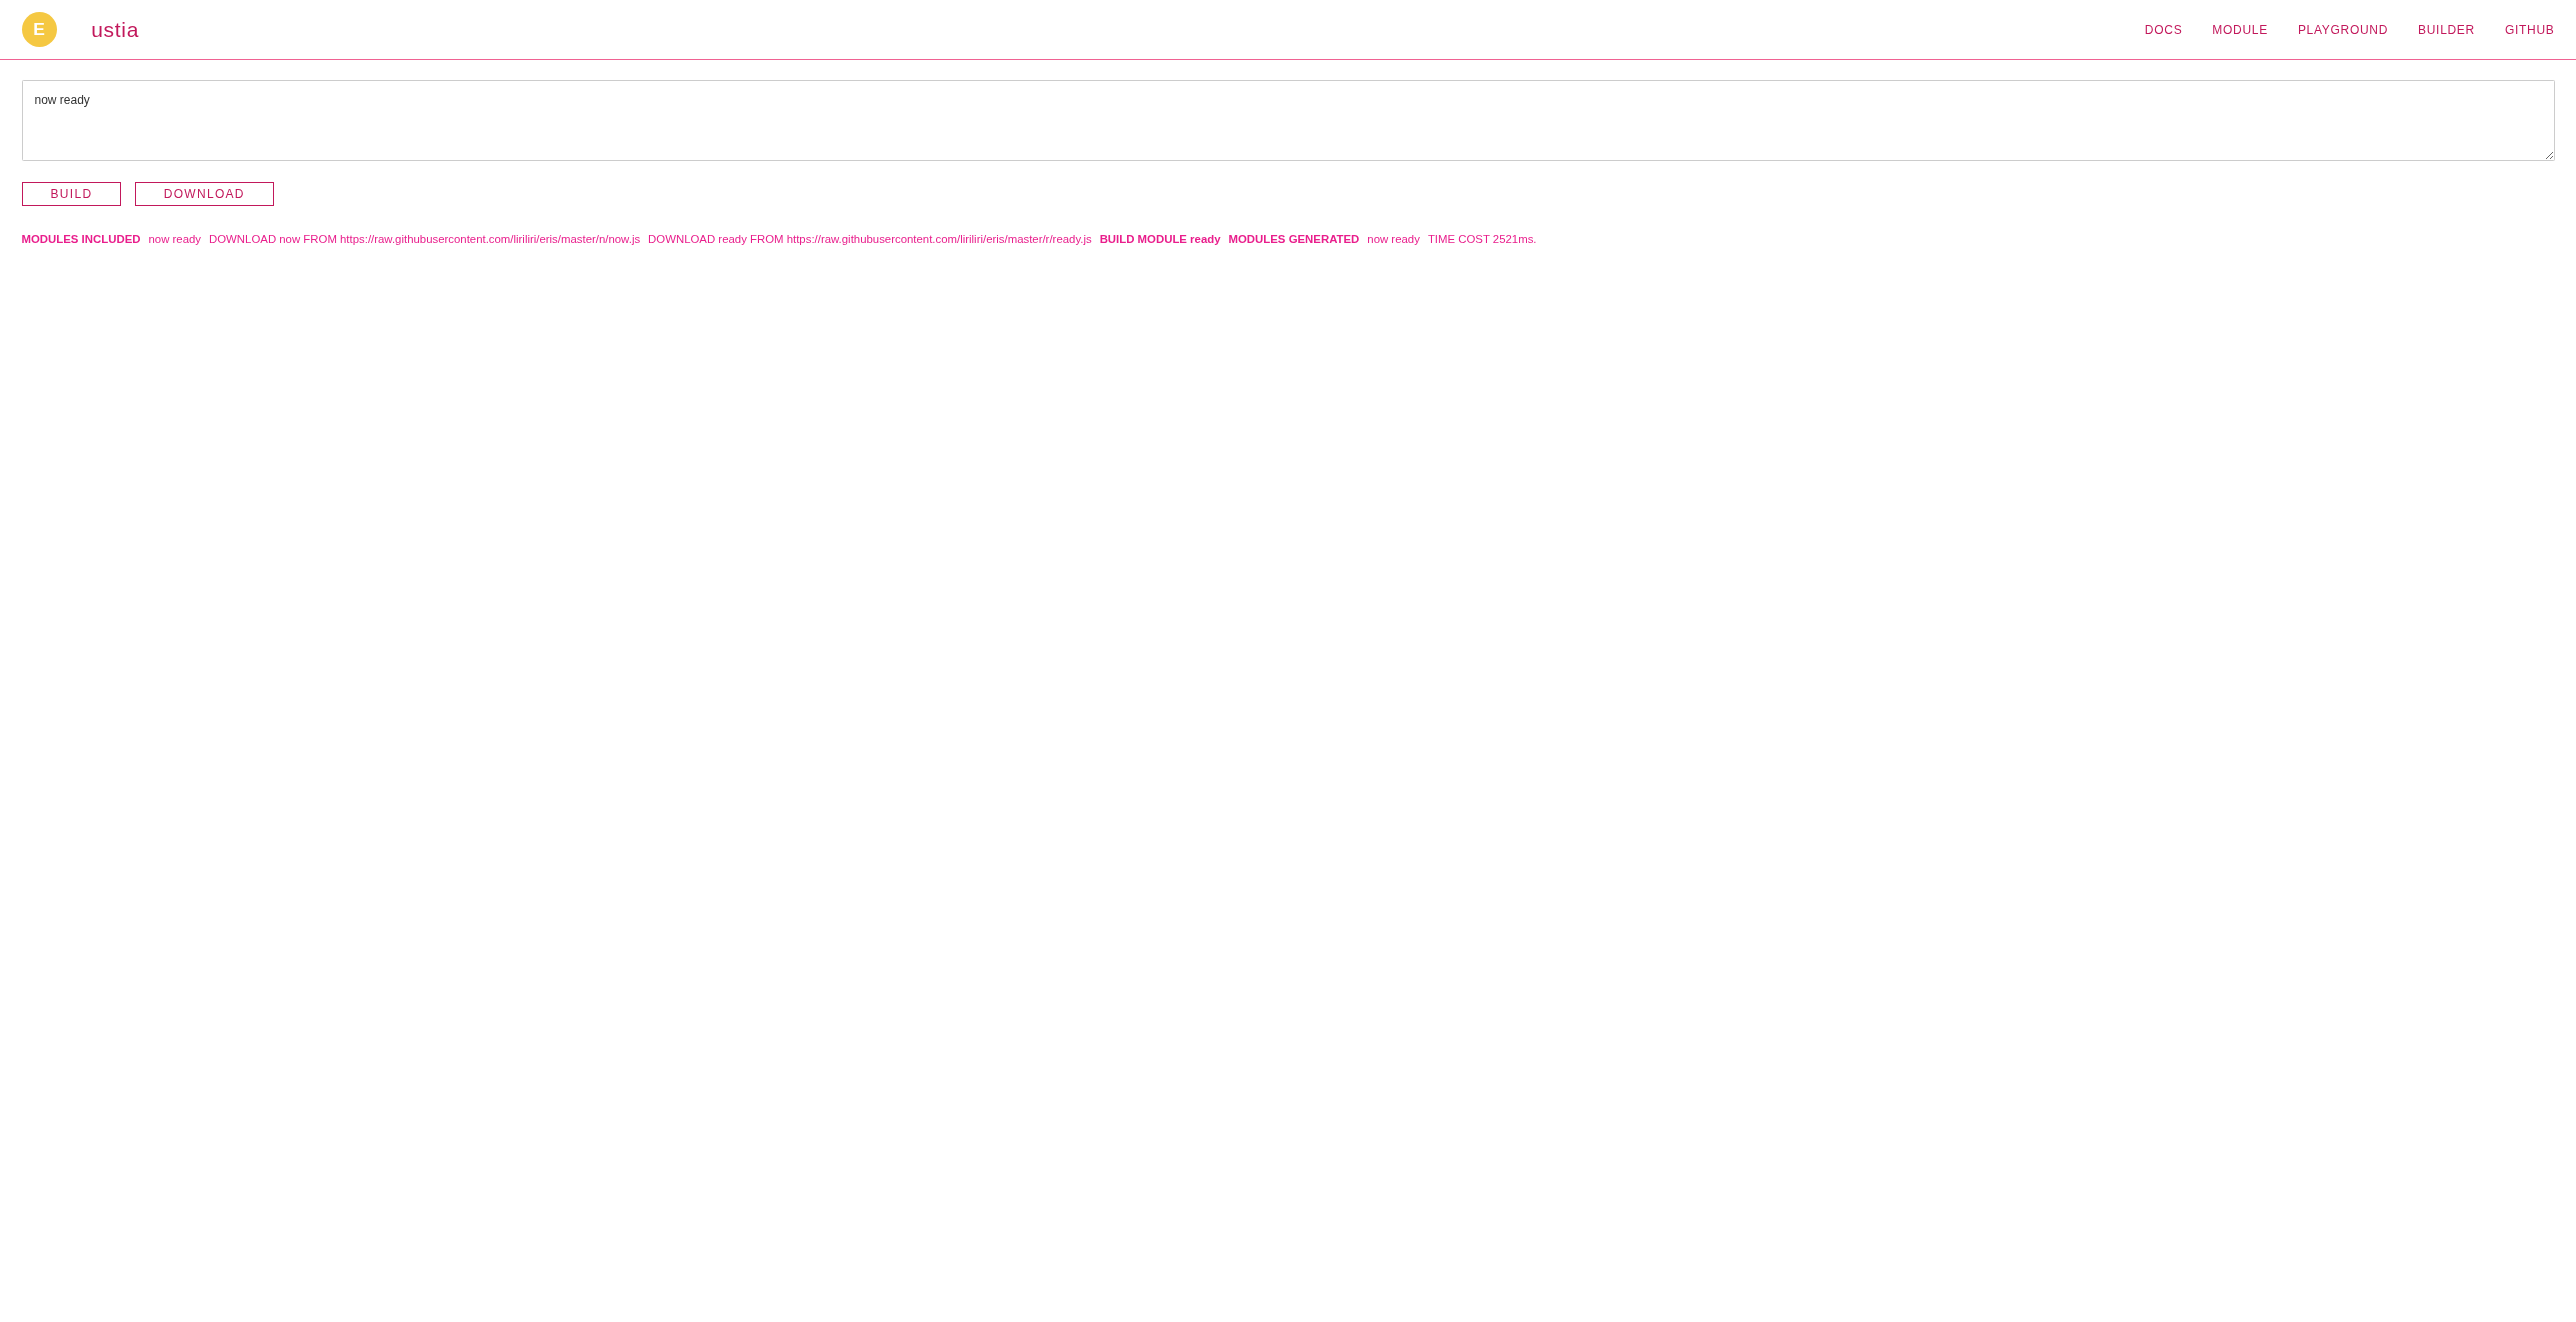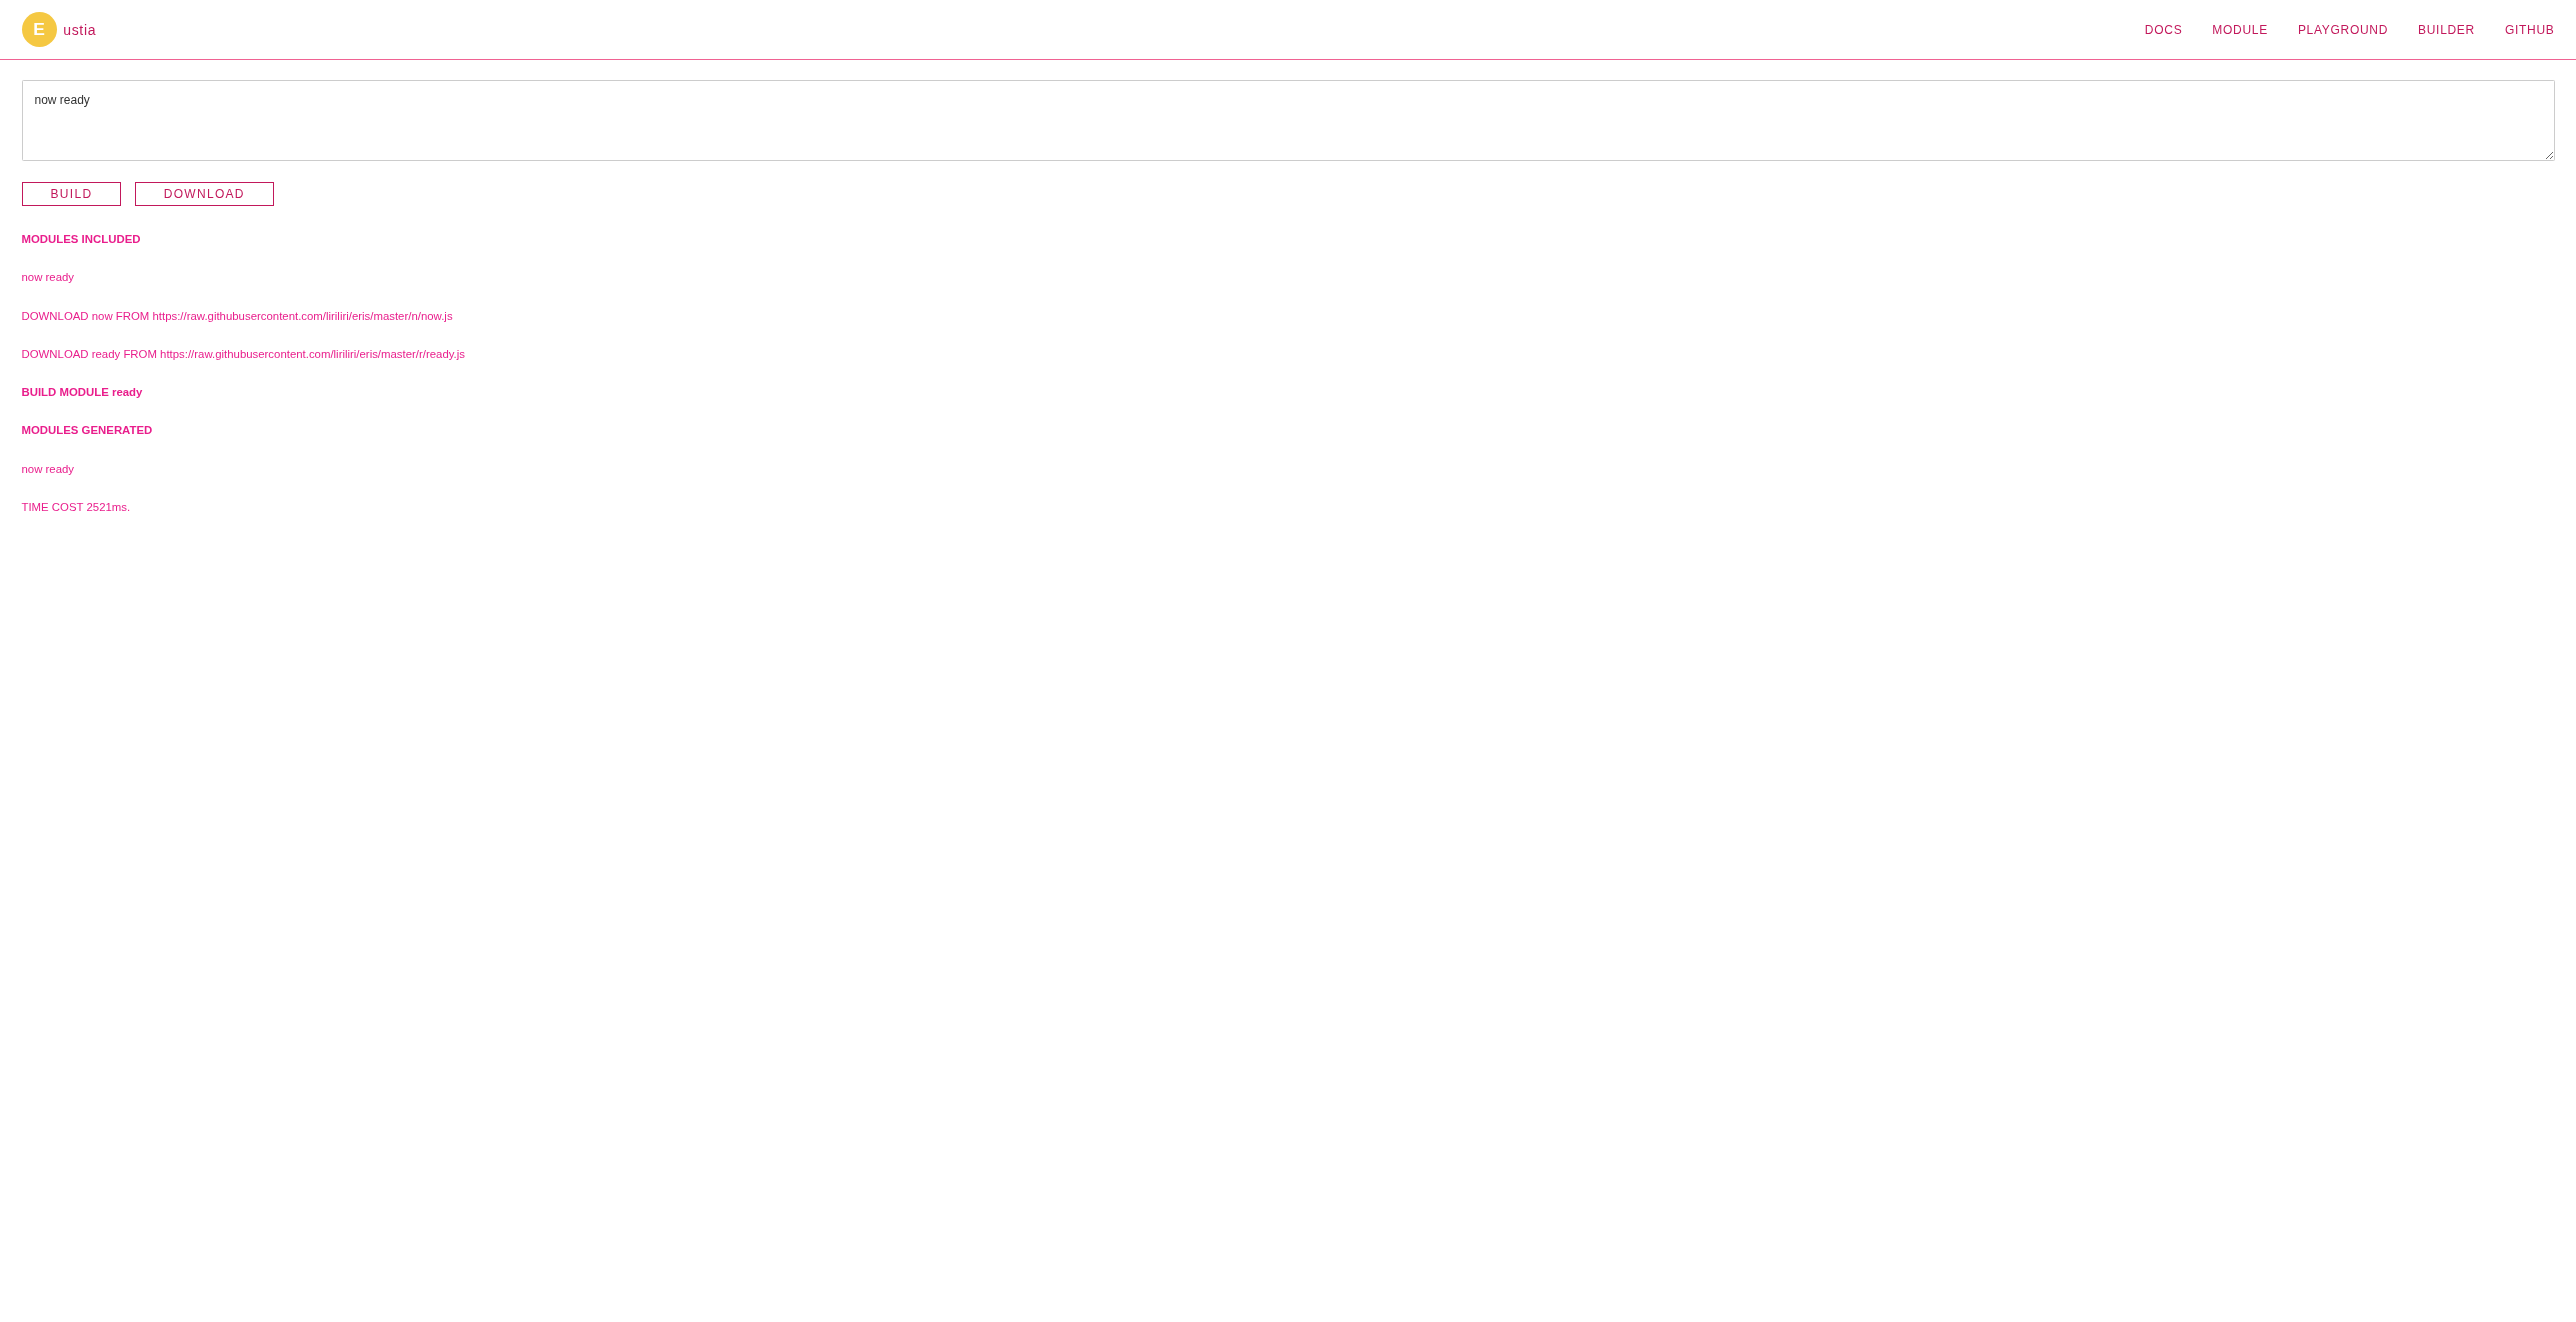--- a/index.html
+++ b/index.html
@@ -37,24 +37,25 @@
       background: #f5c842;
       display: flex;
       align-items: center;
       justify-content: center;
       font-size: 17.4px;
       font-weight: bold;
       color: #fff;
     }
 
     .logo-text {
-      font-size: 14px;
+      font-size: 21px;
       color: #c2185b;
       font-weight: 400;
       letter-spacing: 0.7px;
+      margin-left: 28px;
     }
 
     nav {
       display: flex;
       gap: 30px;
       align-items: center;
     }
 
     nav a {
       text-decoration: none;
@@ -99,22 +100,22 @@
       font-weight: 500;
       letter-spacing: 1.3px;
       padding: 4px 28px;
       cursor: pointer;
       text-transform: uppercase;
     }
 
     
     .log-section {
       display: flex;
-      flex-direction: column;
-      gap: 20px;
+      flex-direction: row;
+      gap: 8px;
     }
 
     .log-line {
       font-size: 11.4px;
       color: #e91e8c;
       line-height: 1.6;
     }
 
     .log-line.bold {
       font-weight: 600;

